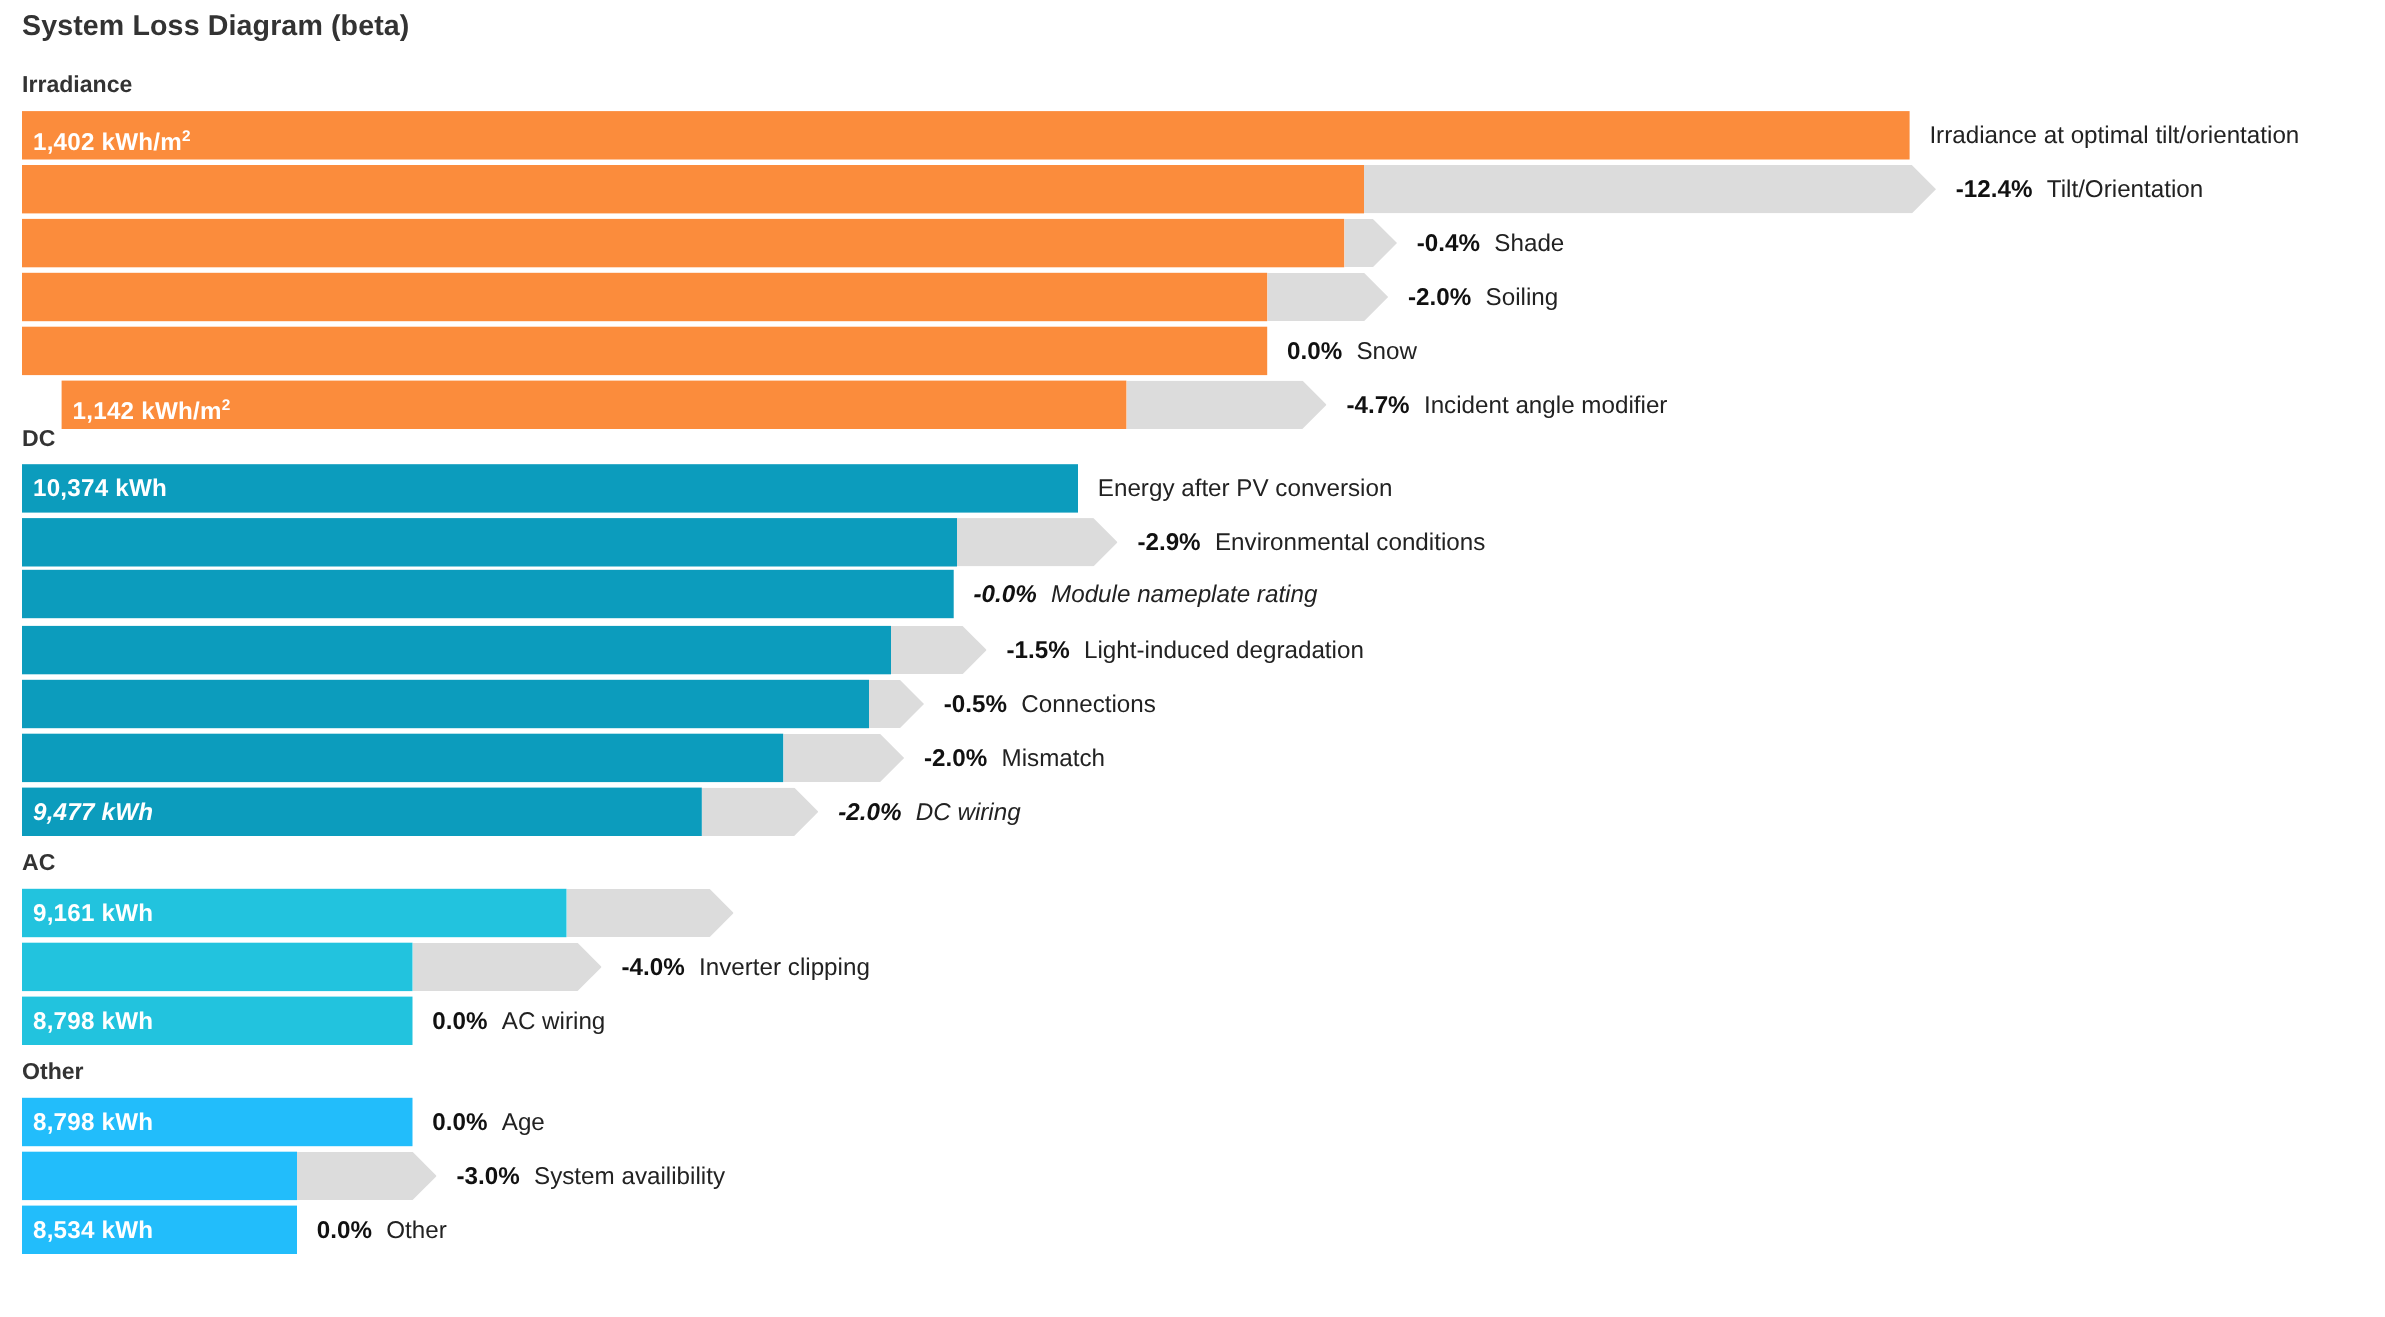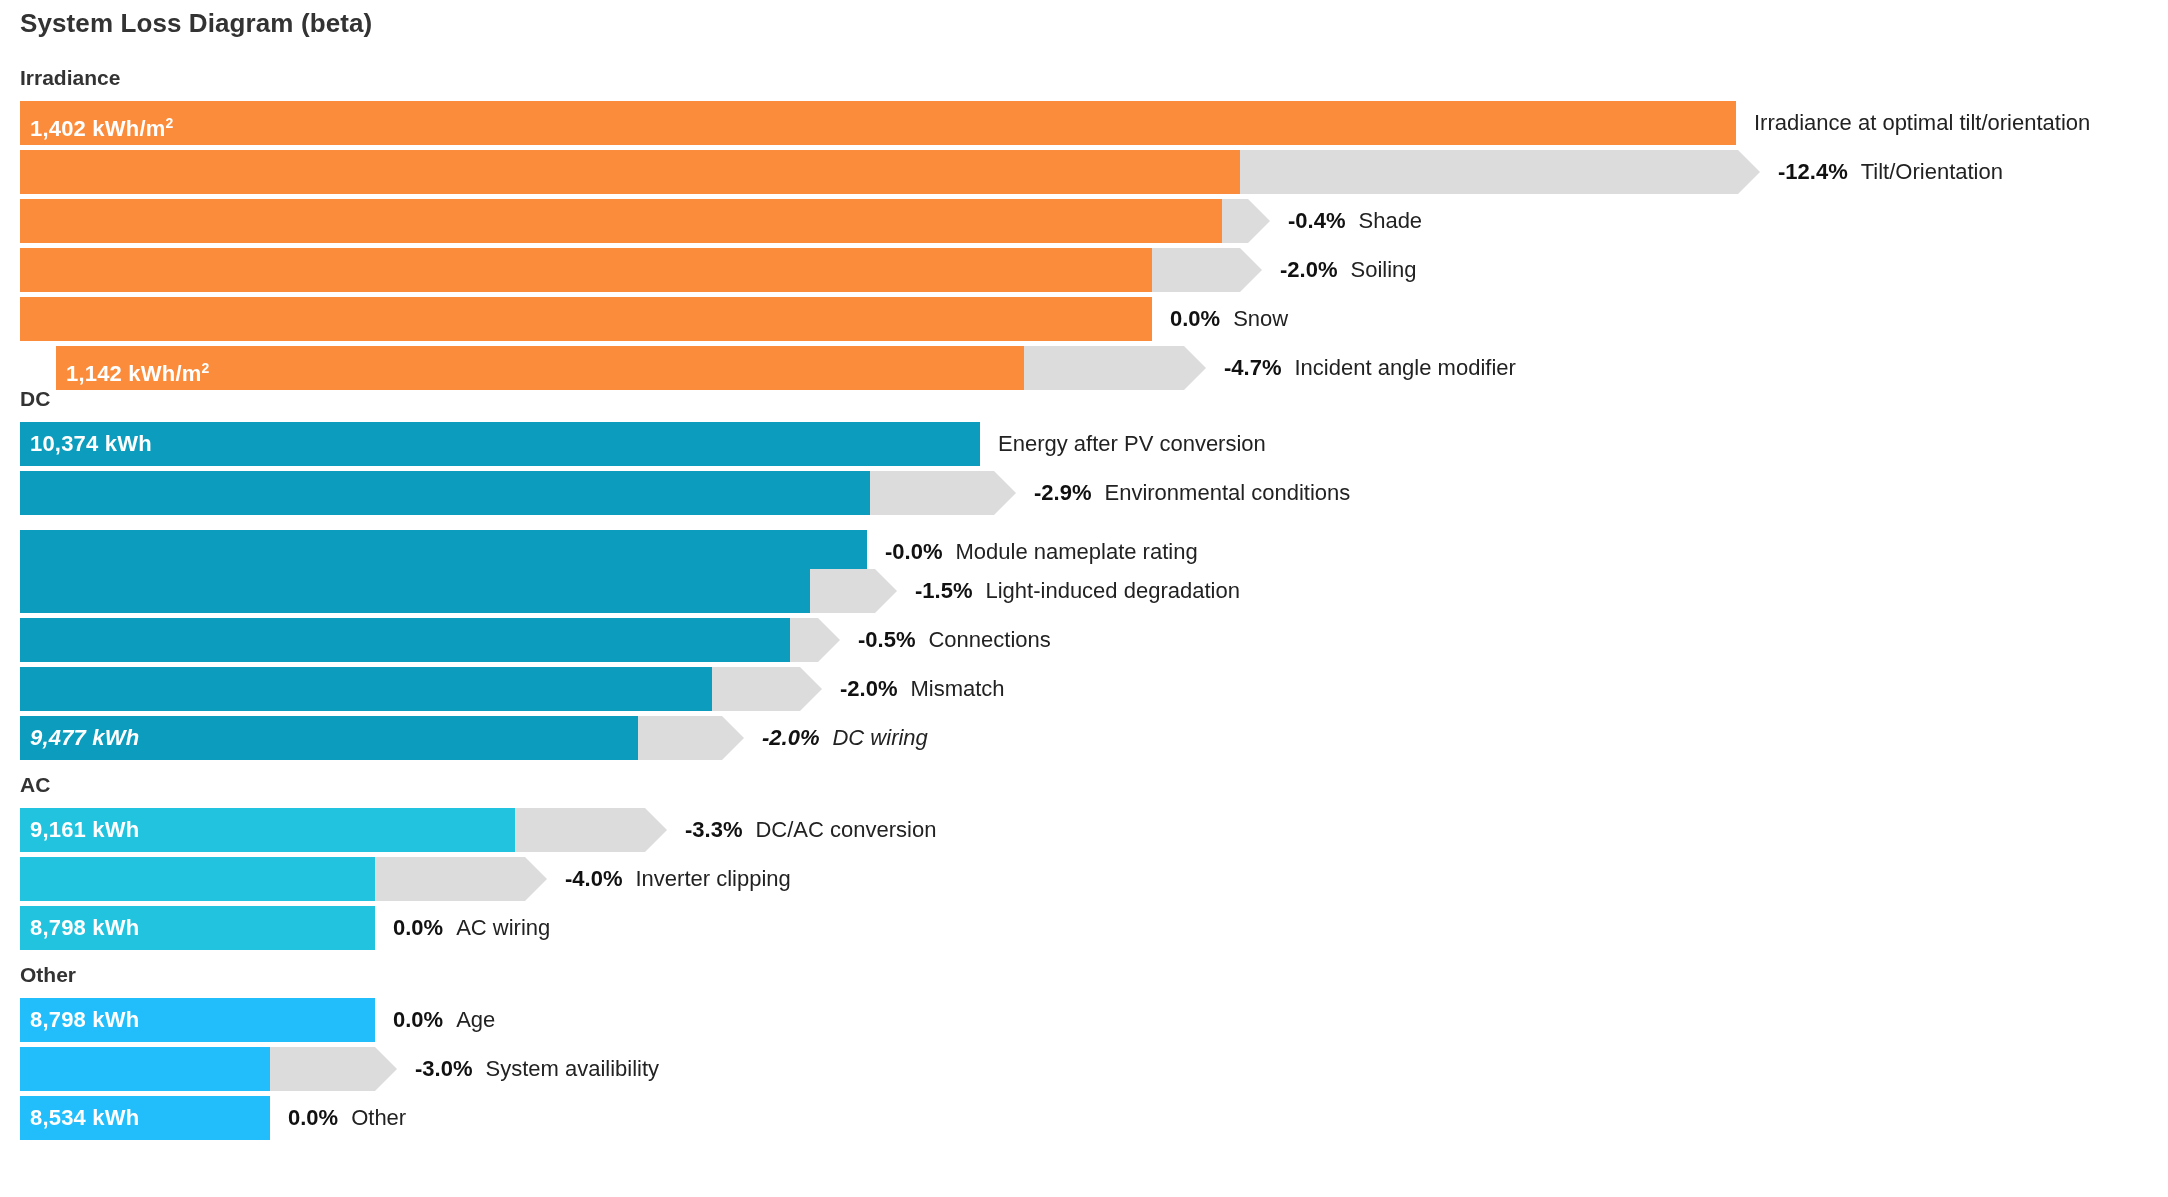--- a/index.html
+++ b/index.html
@@ -124,21 +124,21 @@
         <div class="row" style="top: 35px; width: 2148px;">
           <div class="bar-color" style="width: 960px; background: rgb(12, 156, 189);"></div>
           <div class="bar-value">10,374 kWh</div>
           <div class="row-label" style="left: 978px;"><span class="lbl" style="margin-left: 0px;">Energy after PV conversion</span></div>
         </div>
         <div class="row" style="top: 84px; width: 2148px;">
           <div class="chevron arrow" style="left: 850px; width: 146px; background: rgb(220, 220, 220);"></div>
           <div class="bar-color" style="width: 850px; background: rgb(12, 156, 189);"></div>
           <div class="row-label" style="left: 1014px;"><span class="pct">-2.9%</span><span class="lbl">Environmental conditions</span></div>
         </div>
-        <div class="row" style="top: 143px; width: 1872px;">
+        <div class="row" style="top: 131px; width: 1872px; font-style: italic;">
           <div class="bar-color" style="width: 847px; background: rgb(12, 156, 189);"></div>
           <div class="row-label" style="left: 865px;"><span class="pct">-0.0%</span><span class="lbl">Module nameplate rating</span></div>
         </div>
         <div class="row" style="top: 182px; width: 2148px;">
           <div class="chevron arrow" style="left: 790px; width: 87px; background: rgb(220, 220, 220);"></div>
           <div class="bar-color" style="width: 790px; background: rgb(12, 156, 189);"></div>
           <div class="row-label" style="left: 895px;"><span class="pct">-1.5%</span><span class="lbl">Light-induced degradation</span></div>
         </div>
         <div class="row" style="top: 231px; width: 2148px;">
           <div class="chevron arrow" style="left: 770px; width: 50px; background: rgb(220, 220, 220);"></div>
@@ -156,21 +156,20 @@
           <div class="bar-value">9,477 kWh</div>
           <div class="row-label" style="left: 742px;"><span class="pct">-2.0%</span><span class="lbl">DC wiring</span></div>
         </div>
       </div>
       <div class="section" style="top: 773px; height: 182px;">
         <div class="section-title" style="top: 0px;">AC</div>
         <div class="row" style="top: 35px; width: 2148px;">
           <div class="chevron arrow" style="left: 495px; width: 152px; background: rgb(220, 220, 220);"></div>
           <div class="bar-color" style="width: 495px; background: rgb(34, 195, 222);"></div>
           <div class="bar-value">9,161 kWh</div>
-          <div class="row-label" style="left: 665px;"><span class="pct">-3.3%</span><span class="lbl">DC/AC conversion</span></div>
         </div>
         <div class="row" style="top: 84px; width: 2148px;">
           <div class="chevron arrow" style="left: 355px; width: 172px; background: rgb(220, 220, 220);"></div>
           <div class="bar-color" style="width: 355px; background: rgb(34, 195, 222);"></div>
           <div class="row-label" style="left: 545px;"><span class="pct">-4.0%</span><span class="lbl">Inverter clipping</span></div>
         </div>
         <div class="row" style="top: 133px; width: 2148px;">
           <div class="bar-color" style="width: 355px; background: rgb(34, 195, 222);"></div>
           <div class="bar-value">8,798 kWh</div>
           <div class="row-label" style="left: 373px;"><span class="pct">0.0%</span><span class="lbl">AC wiring</span></div>

